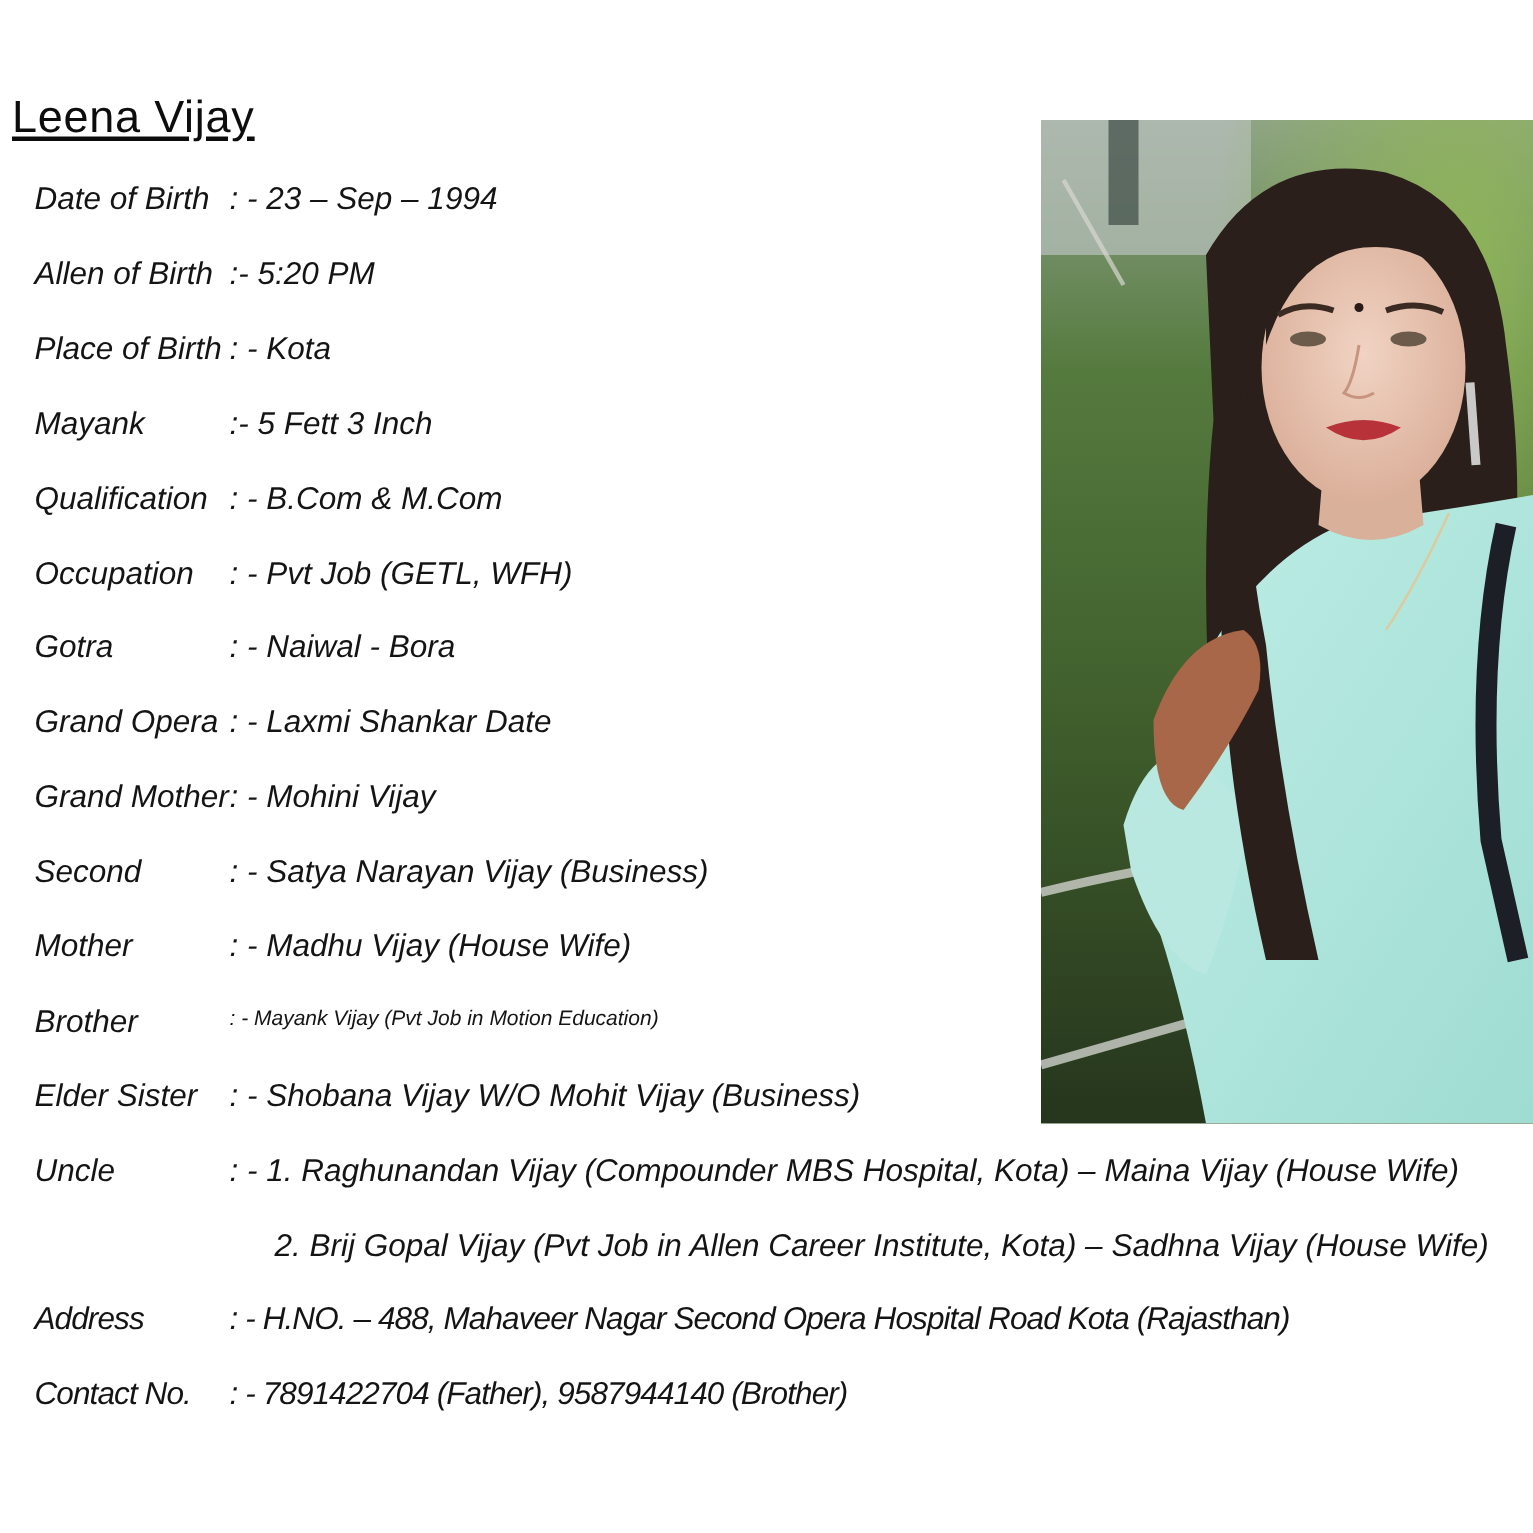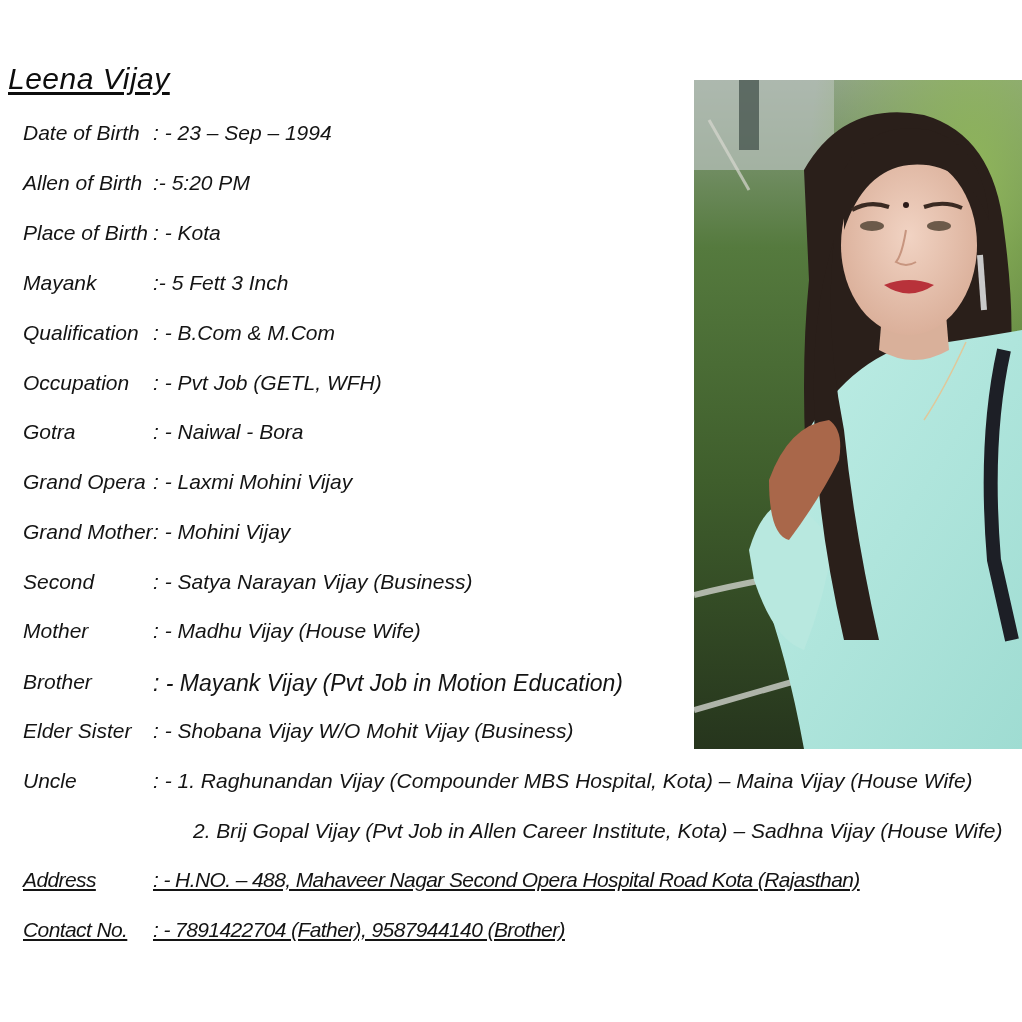--- a/index.html
+++ b/index.html
@@ -13,21 +13,20 @@
     position: relative;
     overflow: hidden;
     font-family: "Liberation Sans", "DejaVu Sans", sans-serif;
     color: #111111;
   }
   .title {
     position: absolute;
     left: 8px;
     top: 62px;
     font-size: 30px;
-    font-style: italic;
     text-decoration: underline;
     text-underline-offset: 3px;
     letter-spacing: 0.5px;
     color: #0d0d0d;
     margin: 0;
     font-weight: normal;
   }
   .row {
     position: absolute;
     left: 7px;
@@ -40,26 +39,25 @@
   .row .label {
     position: absolute;
     left: 16px;
     top: 0;
   }
   .row .value {
     position: absolute;
     left: 146px;
     top: 0;
   }
-  .row.cont .value { left: 186px; }
-  .row.narrow .value { font-size: 23px; }
+  .row.cont .value { left: 176px; }
+  .row.narrow .value { font-size: 14px; }
   .row.condensed .value,
   .row.condensed .label {
     letter-spacing: -0.6px;
-    text-decoration: underline;
   }
   .photo {
     position: absolute;
     left: 694px;
     top: 80px;
     width: 328px;
     height: 669px;
     overflow: hidden;
     background: #4c6b3a;
   }
@@ -93,21 +91,21 @@
 <div class="row" style="top:371px">
   <span class="label">Occupation</span>
   <span class="value">: - Pvt Job (GETL, WFH)</span>
 </div>
 <div class="row" style="top:420px">
   <span class="label">Gotra</span>
   <span class="value">: - Naiwal - Bora</span>
 </div>
 <div class="row" style="top:470px">
   <span class="label">Grand Opera</span>
-  <span class="value">: - Laxmi Mohini Vijay</span>
+  <span class="value">: - Laxmi Shankar Date</span>
 </div>
 <div class="row" style="top:520px">
   <span class="label">Grand Mother</span>
   <span class="value">: - Mohini Vijay</span>
 </div>
 <div class="row" style="top:570px">
   <span class="label">Second</span>
   <span class="value">: - Satya Narayan Vijay (Business)</span>
 </div>
 <div class="row" style="top:619px">

